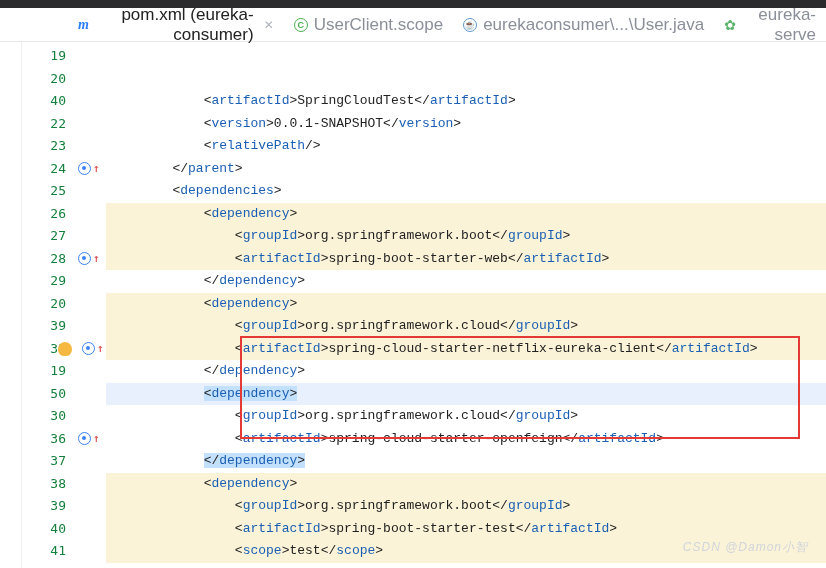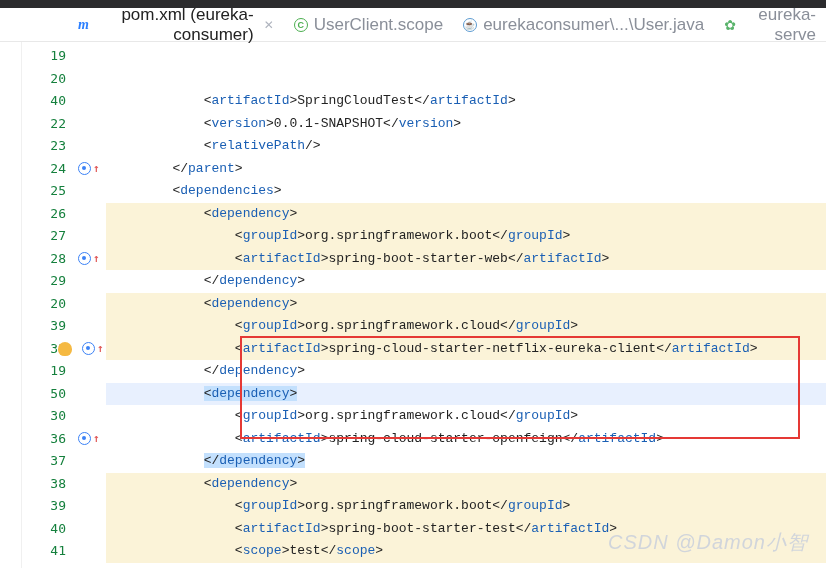--- a/index.html
+++ b/index.html
@@ -27,21 +27,21 @@
 .bulb { width:14px; height:14px; background:#f5b942; border-radius:50% 50% 45% 45%; position:relative; }
 .code { flex:1; font-family:"Consolas","Monaco",monospace; font-size:13px; line-height:22.5px; padding-top:3px; position:relative; white-space:pre; color:#1f1f1f; }
 .line { height:22.5px; padding-left:4px; position:relative;font-family:Liberation Mono, monospace; }
 .hl-y { background:#fbf3d8; }
 .hl-b { background:#e8f0fe; }
 .sel { background:#c3e0fd; }
 .red-box { position:absolute; border:2px solid #e53935; left:134px; top:294px; width:560px; height:103px; pointer-events:none; }
 .ang { color:#1f1f1f; }
 .tag { color:#1a5fb4; }
 .txt { color:#222; }
-.watermark { position:absolute; right:18px; bottom:12px; color:#d1d5db; font-size:20px; font-style:italic; letter-spacing:1px; }
+.watermark { position:absolute; right:18px; bottom:12px; color:#d1d5db; font-size:12px; font-style:italic; letter-spacing:1px; }
 </style>
 </head>
 <body>
 
 <div class="topbar"></div>
 
 <div class="tabs">
   <div class="tab active">
     <span class="m-icon">m</span>
     <span class="tab-label">pom.xml (eureka-consumer)</span>

